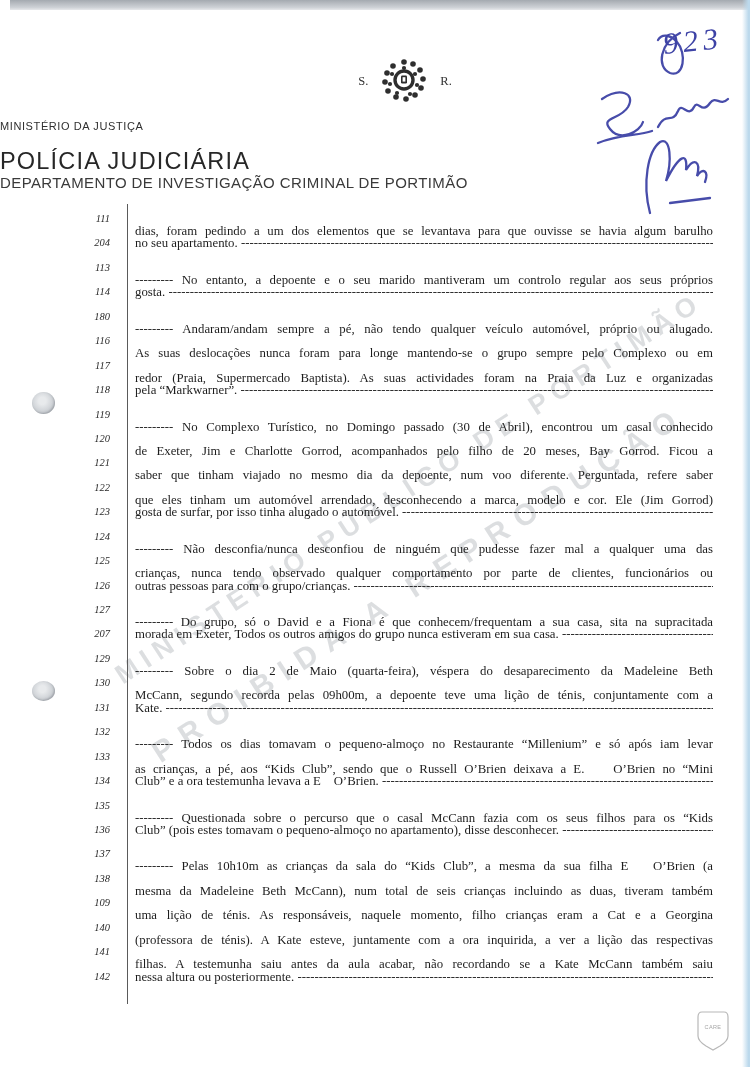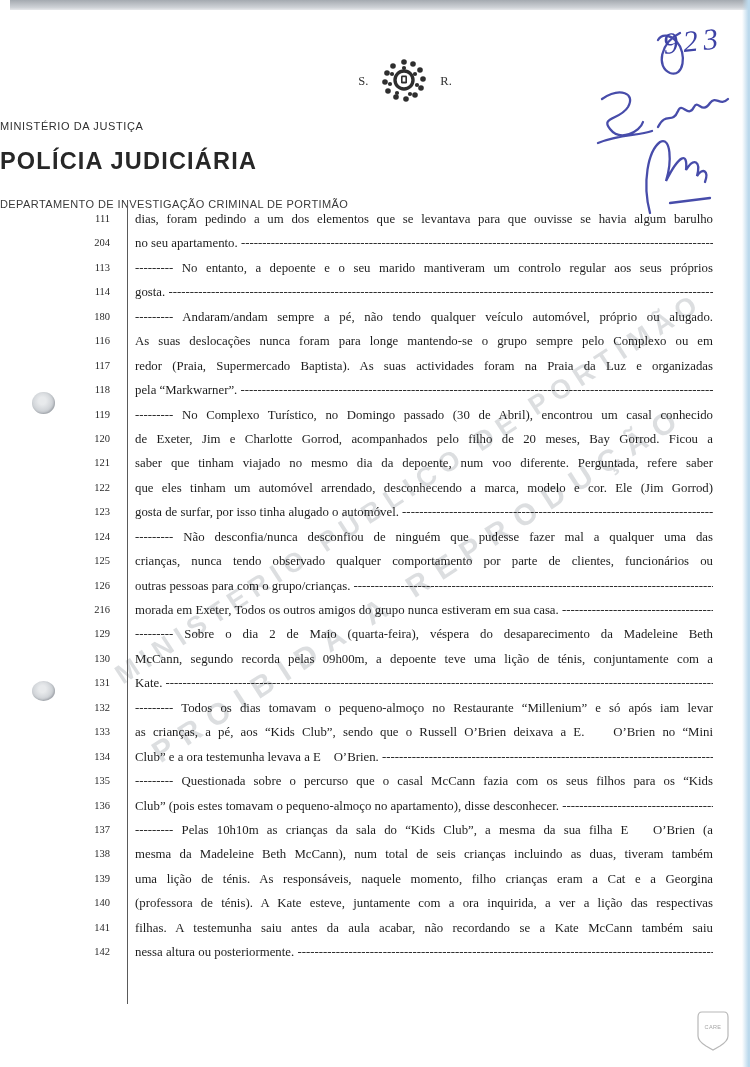--- a/index.html
+++ b/index.html
@@ -21,36 +21,36 @@
         transform-origin:0 50%;z-index:1;}
   #wm1{left:118px;top:662px;font-size:27px;letter-spacing:7px;}
   #wm2{left:155px;top:738px;font-size:30px;letter-spacing:11px;}
   
   .emblem-row{position:absolute;left:0;top:58px;width:100%;display:flex;justify-content:center;
         align-items:center;gap:12px;transform:translateX(30px);}
   .crest-letter{font-size:12.5px;color:#333;}
   .h-center{position:absolute;left:0;width:100%;text-align:left;
         font-family:"Liberation Sans",sans-serif;color:#2f2f2f;margin-top:6px;}
   .ministry{top:114px;font-size:11px;letter-spacing:.6px;}
-  .pj-title{top:142px;font-size:23.5px;letter-spacing:1.2px;color:#272727;font-weight:bold;}
-  .dept{top:192px;font-size:11px;letter-spacing:.4px;color:#3a3a3a;}
+  .pj-title{top:142px;font-size:23.5px;letter-spacing:1.2px;color:#272727;}
+  .dept{top:168px;font-size:15px;letter-spacing:.4px;color:#3a3a3a;}
   
   .handnum{position:absolute;left:663px;top:24px;font-style:italic;font-size:30px;
         letter-spacing:5px;color:#3e43a6;transform:rotate(-6deg);z-index:4;
         font-family:"Liberation Serif",serif;}
   .sigs{position:absolute;left:530px;top:15px;z-index:4;}
   
   .vrule{position:absolute;left:127px;top:204px;width:1px;height:800px;background:#5a5a5a;z-index:2;}
   .body-lines{position:absolute;left:0;top:207px;width:750px;z-index:3;}
   .line{display:flex;height:24.45px;}
-  .lnum{flex:none;width:110px;text-align:right;font-size:10.5px;
+  .lnum{flex:none;width:110px;text-align:right;font-style:italic;font-size:10.5px;
         line-height:24.45px;color:#2a2a2a;}
   .ltext{flex:none;margin-left:25px;width:578px;font-size:12.8px;line-height:24.45px;
         height:24.45px;overflow:hidden;}
-  .justline{text-align:justify;text-align-last:justify;white-space:normal;}
+  .justline{text-align:justify;text-align-last:justify;white-space:normal;margin-top:12px;}
   .dashline{display:flex;}
   .dashline .tx{flex:none;white-space:pre;}
   .dashline .fill{flex:1 1 auto;overflow:hidden;white-space:nowrap;}
   
   .stamp{position:absolute;left:695px;top:1009px;width:36px;height:44px;z-index:2;}
   .stamp-label{position:absolute;left:695px;top:1024px;width:36px;text-align:center;
         font-family:"Liberation Sans",sans-serif;font-size:5.5px;color:#a5a5a5;letter-spacing:.4px;}
 </style>
 </head>
 <body>
@@ -184,21 +184,25 @@
         <div class="ltext justline"><span class="tx">crianças, nunca tendo observado qualquer comportamento por parte de clientes, funcionários ou</span></div>
       </div>
       <div class="line">
         <span class="lnum">126</span>
         <div class="ltext dashline">
           <span class="tx">outras pessoas para com o grupo/crianças. </span>
           <span class="fill">------------------------------------------------------------------------------------------------------------------------------------------------------------------------------</span>
         </div>
       </div>
       <div class="line">
-        <span class="lnum">216</span>
+        <span class="lnum">127</span>
+        <div class="ltext justline"><span class="tx">--------- Do grupo, só o David e a Fiona é que conhecem/frequentam a sua casa, sita na supracitada</span></div>
+      </div>
+      <div class="line">
+        <span class="lnum">207</span>
         <div class="ltext dashline">
           <span class="tx">morada em Exeter, Todos os outros amigos do grupo nunca estiveram em sua casa. </span>
           <span class="fill">------------------------------------------------------------------------------------------------------------------------------------------------------------------------------</span>
         </div>
       </div>
       <div class="line">
         <span class="lnum">129</span>
         <div class="ltext justline"><span class="tx">--------- Sobre o dia 2 de Maio (quarta-feira), véspera do desaparecimento da Madeleine Beth</span></div>
       </div>
       <div class="line">
@@ -240,21 +244,21 @@
       </div>
       <div class="line">
         <span class="lnum">137</span>
         <div class="ltext justline"><span class="tx">--------- Pelas 10h10m as crianças da sala do “Kids Club”, a mesma da sua filha E&nbsp;&nbsp;&nbsp;O’Brien (a</span></div>
       </div>
       <div class="line">
         <span class="lnum">138</span>
         <div class="ltext justline"><span class="tx">mesma da Madeleine Beth McCann), num total de seis crianças incluindo as duas, tiveram também</span></div>
       </div>
       <div class="line">
-        <span class="lnum">139</span>
+        <span class="lnum">109</span>
         <div class="ltext justline"><span class="tx">uma lição de ténis. As responsáveis, naquele momento, filho crianças eram a Cat e a Georgina</span></div>
       </div>
       <div class="line">
         <span class="lnum">140</span>
         <div class="ltext justline"><span class="tx">(professora de ténis). A Kate esteve, juntamente com a ora inquirida, a ver a lição das respectivas</span></div>
       </div>
       <div class="line">
         <span class="lnum">141</span>
         <div class="ltext justline"><span class="tx">filhas. A testemunha saiu antes da aula acabar, não recordando se a Kate McCann também saiu</span></div>
       </div>

